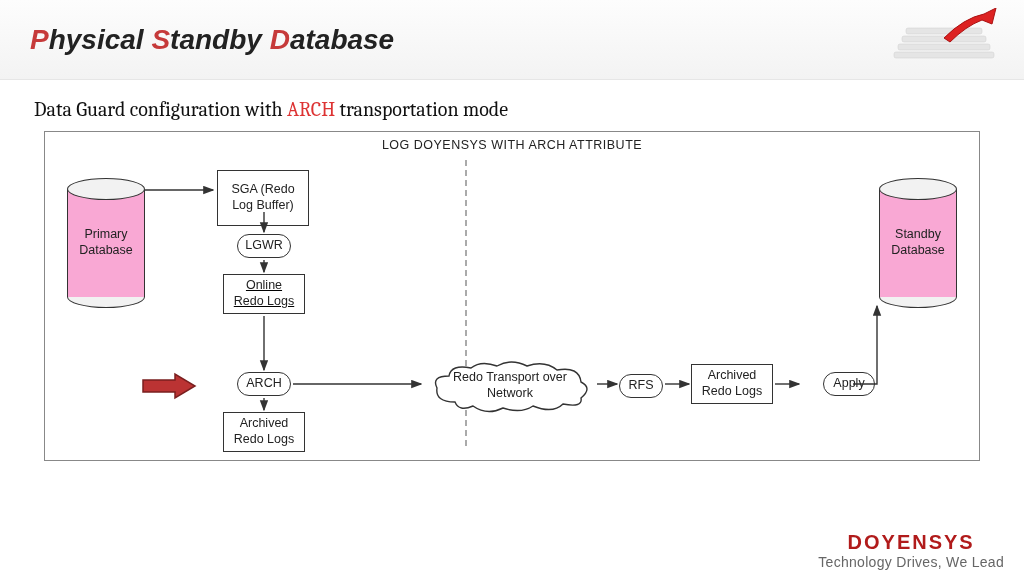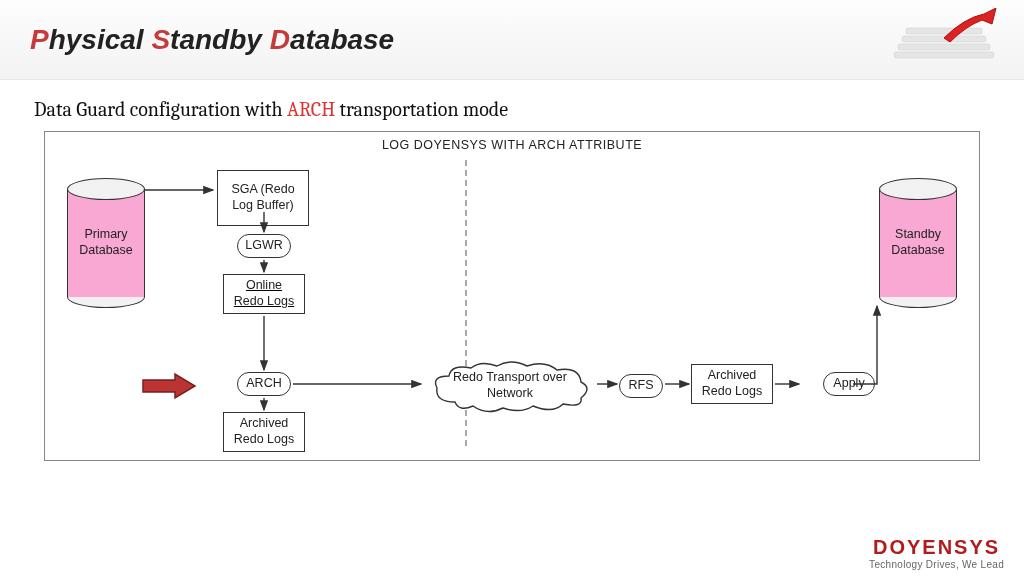--- a/index.html
+++ b/index.html
@@ -21,21 +21,21 @@
   .pill { border-radius: 999px; }
   .cyl { position: absolute; }
   .cyl .top { width: 100%; height: 22px; border: 1.5px solid #333; border-radius: 50%; background: #f2f2f2; position: absolute; top: 0; left: 0; z-index: 2; }
   .cyl .body { width: 100%; position: absolute; top: 11px; bottom: 11px; border-left: 1.5px solid #333; border-right: 1.5px solid #333; background: #f9a8d4; z-index: 1; display: flex; align-items: center; justify-content: center; }
   .cyl .bot { width: 100%; height: 22px; border: 1.5px solid #333; border-radius: 50%; background: #f2f2f2; position: absolute; bottom: 0; left: 0; z-index: 0; }
   svg.arrows { position: absolute; inset: 0; width: 100%; height: 100%; pointer-events: none; }
   .divider { position: absolute; top: 28px; bottom: 14px; left: 420px; border-left: 2px dashed #aaa; }
   .red-arrow { position: absolute; left: 96px; top: 240px; width: 56px; height: 28px; }
   .footer { position: absolute; bottom: 6px; right: 20px; text-align: center; }
   .footer .brand { font-family: "Arial Black", Arial, sans-serif; font-size: 20px; letter-spacing: 2px; color: #b11b1b; font-weight: 900; }
-  .footer .tag { font-size: 10px; color: #666; letter-spacing: .3px; }
+  .footer .tag { font-size: 14px; color: #666; letter-spacing: .3px; }
   
   .cloud { position: absolute; width: 170px; height: 56px; left: 380px; top: 226px; }
   .cloud svg { width: 100%; height: 100%; }
   .cloud .node-label { position: absolute; inset: 0; display: flex; align-items: center; justify-content: center; }
 </style>
 </head>
 <body>
 
 <div class="header">
   <h1>

